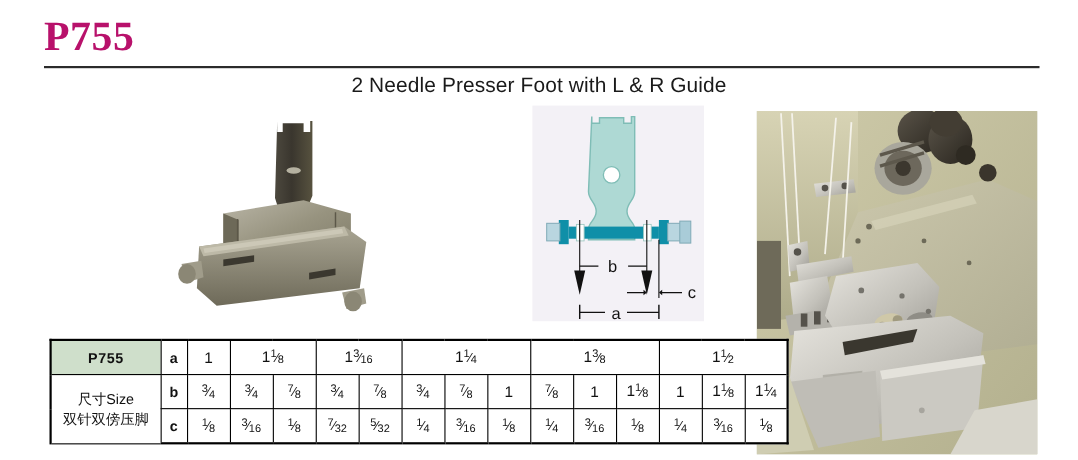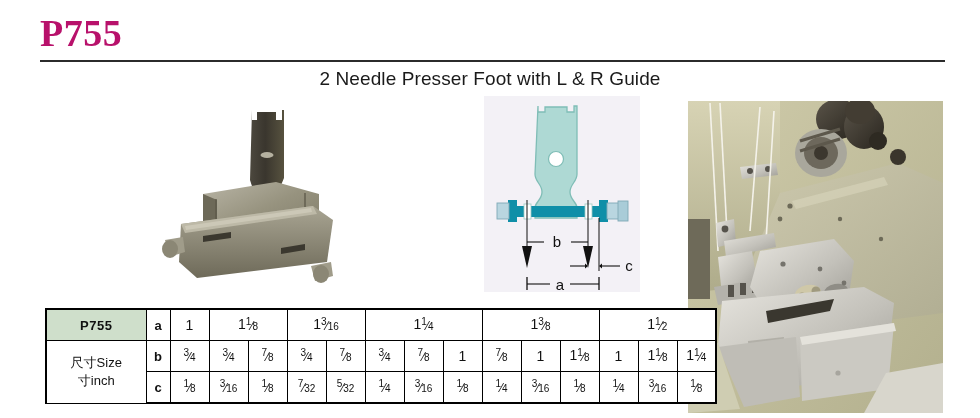--- a/index.html
+++ b/index.html
@@ -403,21 +403,21 @@
           <span class="frac"><span class="w">1</span><span class="n">3</span><span class="s">⁄</span><span class="d">8</span></span>
         </td>
         <td class="outer-t outer-r" colspan="3">
           <span class="frac"><span class="w">1</span><span class="n">1</span><span class="s">⁄</span><span class="d">2</span></span>
         </td>
       </tr>
 
       <tr class="row-b">
         <td class="cell-sizelabel outer-l" rowspan="2">
           <div>尺寸Size</div>
-          <div>寸inch</div>
+          <div>双针双傍压脚</div>
         </td>
         <td class="cell-rowkey">b</td>
 
         <td><span class="frac"><span class="n">3</span><span class="s">⁄</span><span class="d">4</span></span></td>
         <td><span class="frac"><span class="n">3</span><span class="s">⁄</span><span class="d">4</span></span></td>
         <td><span class="frac"><span class="n">7</span><span class="s">⁄</span><span class="d">8</span></span></td>
         <td><span class="frac"><span class="n">3</span><span class="s">⁄</span><span class="d">4</span></span></td>
         <td><span class="frac"><span class="n">7</span><span class="s">⁄</span><span class="d">8</span></span></td>
         <td><span class="frac"><span class="n">3</span><span class="s">⁄</span><span class="d">4</span></span></td>
         <td><span class="frac"><span class="n">7</span><span class="s">⁄</span><span class="d">8</span></span></td>

